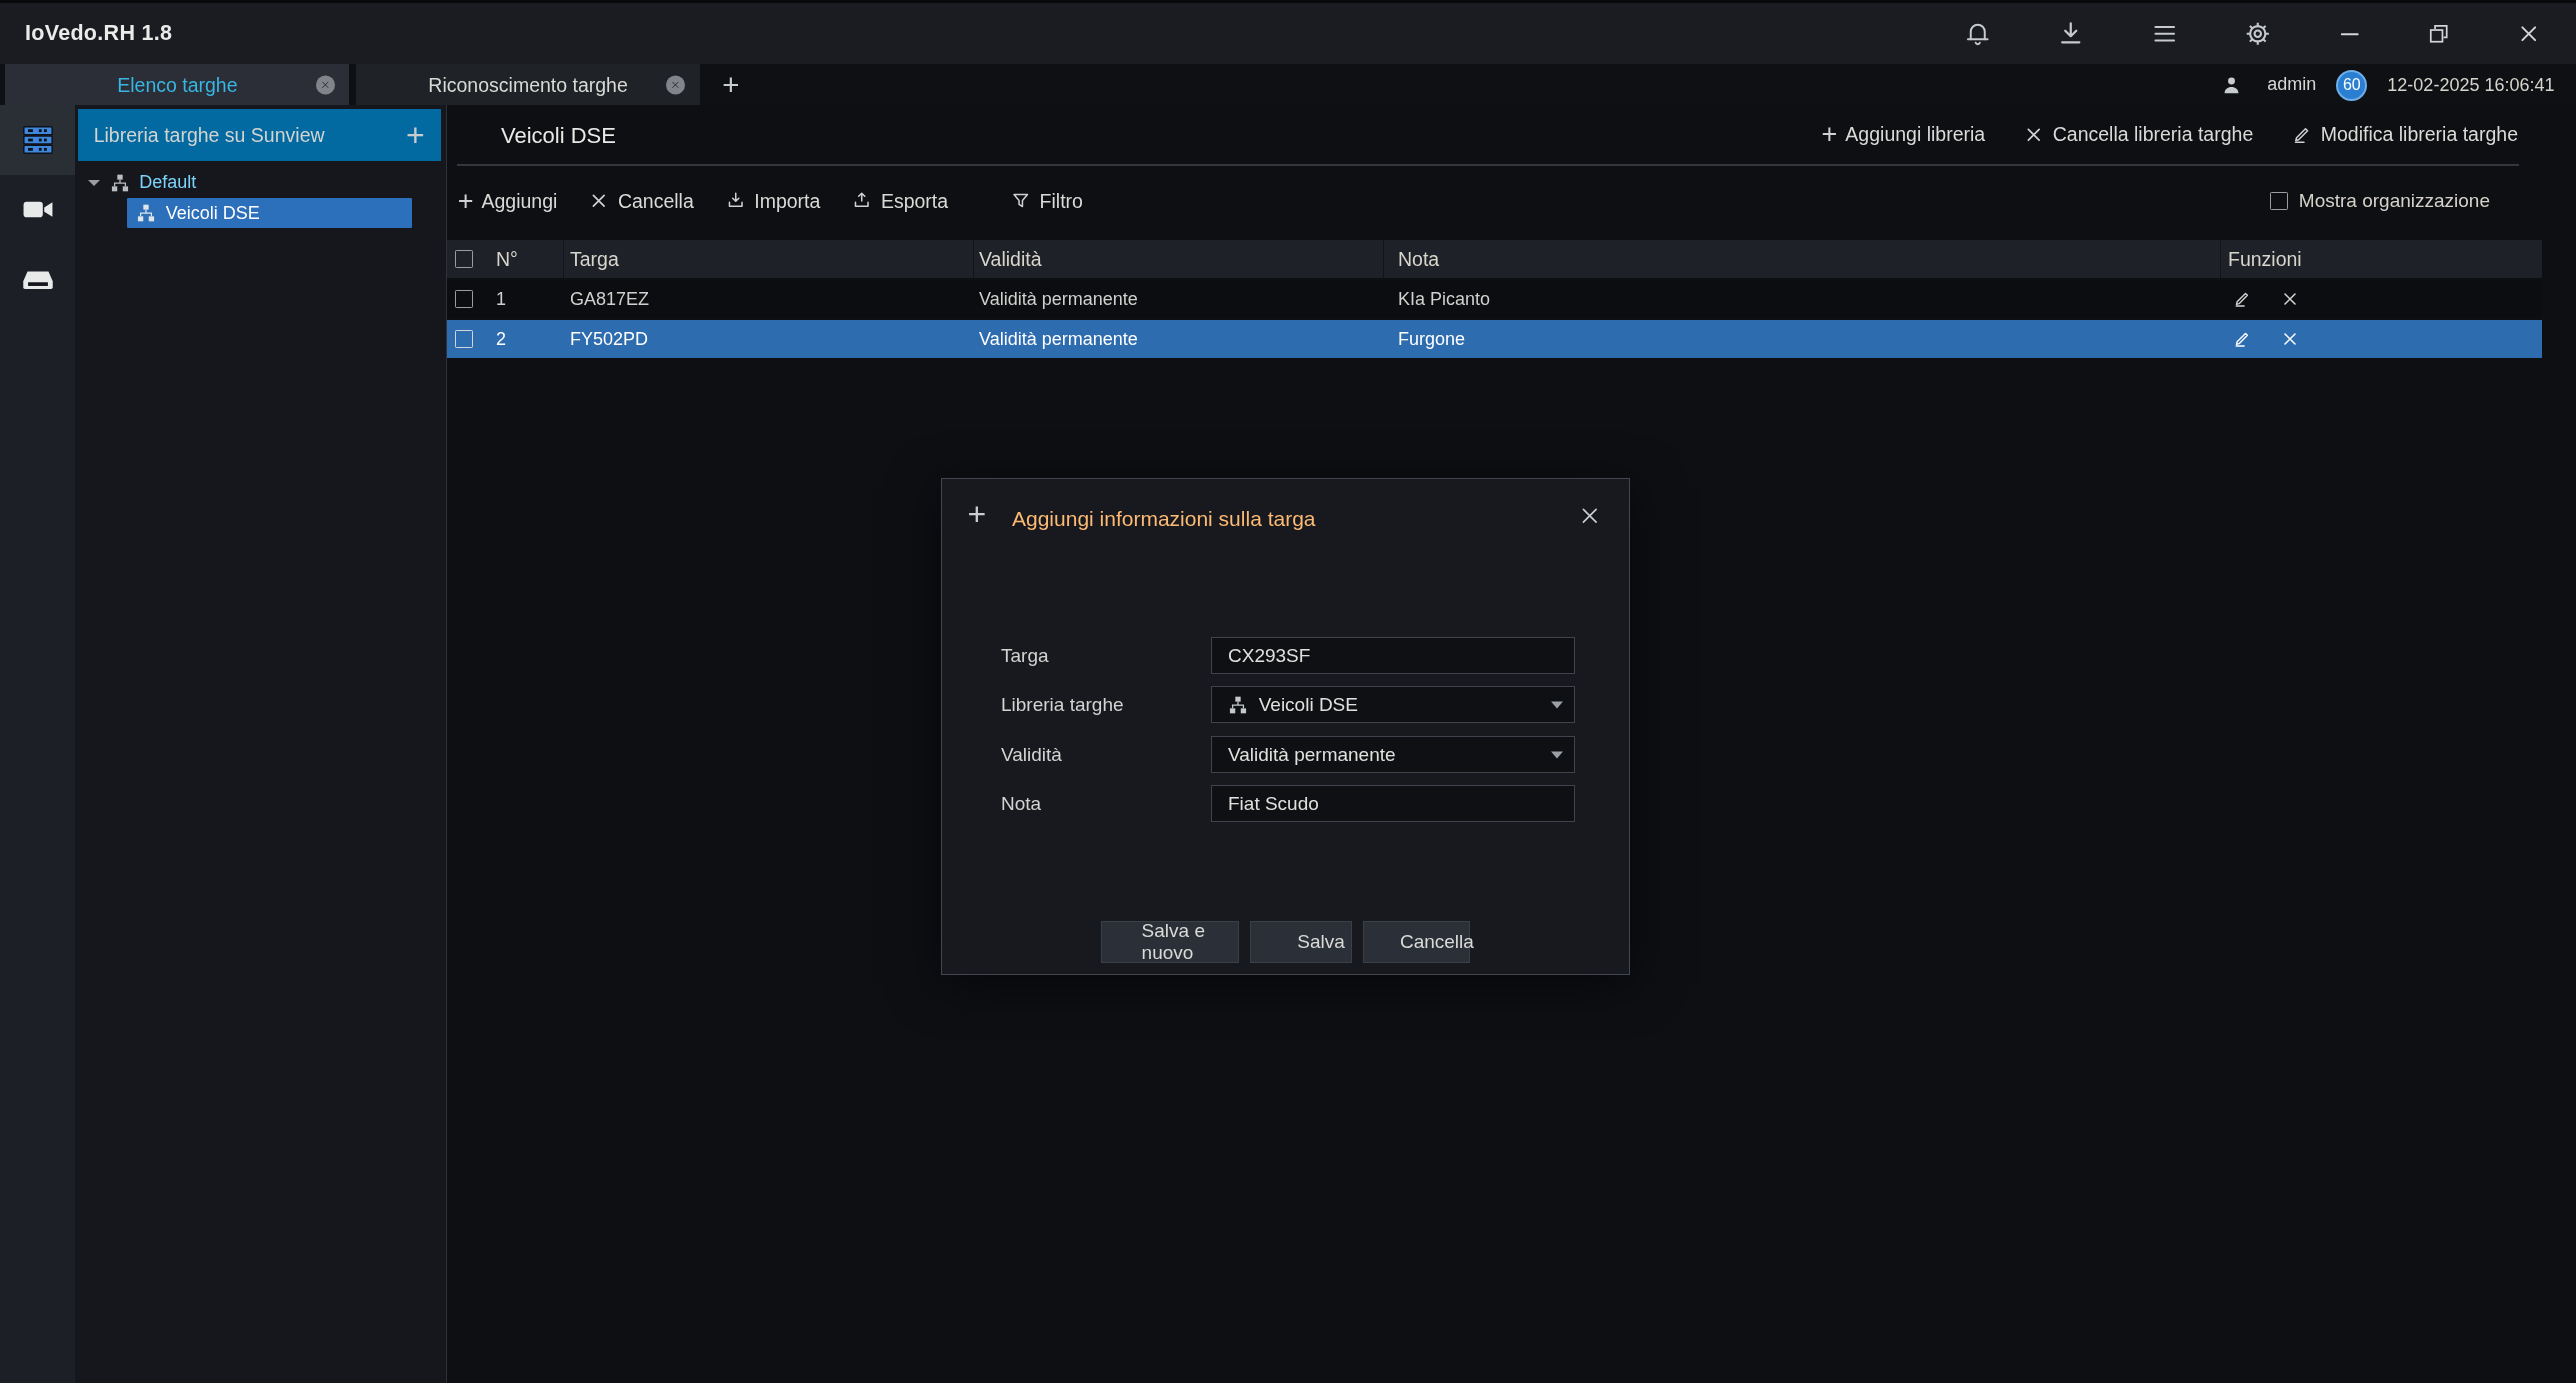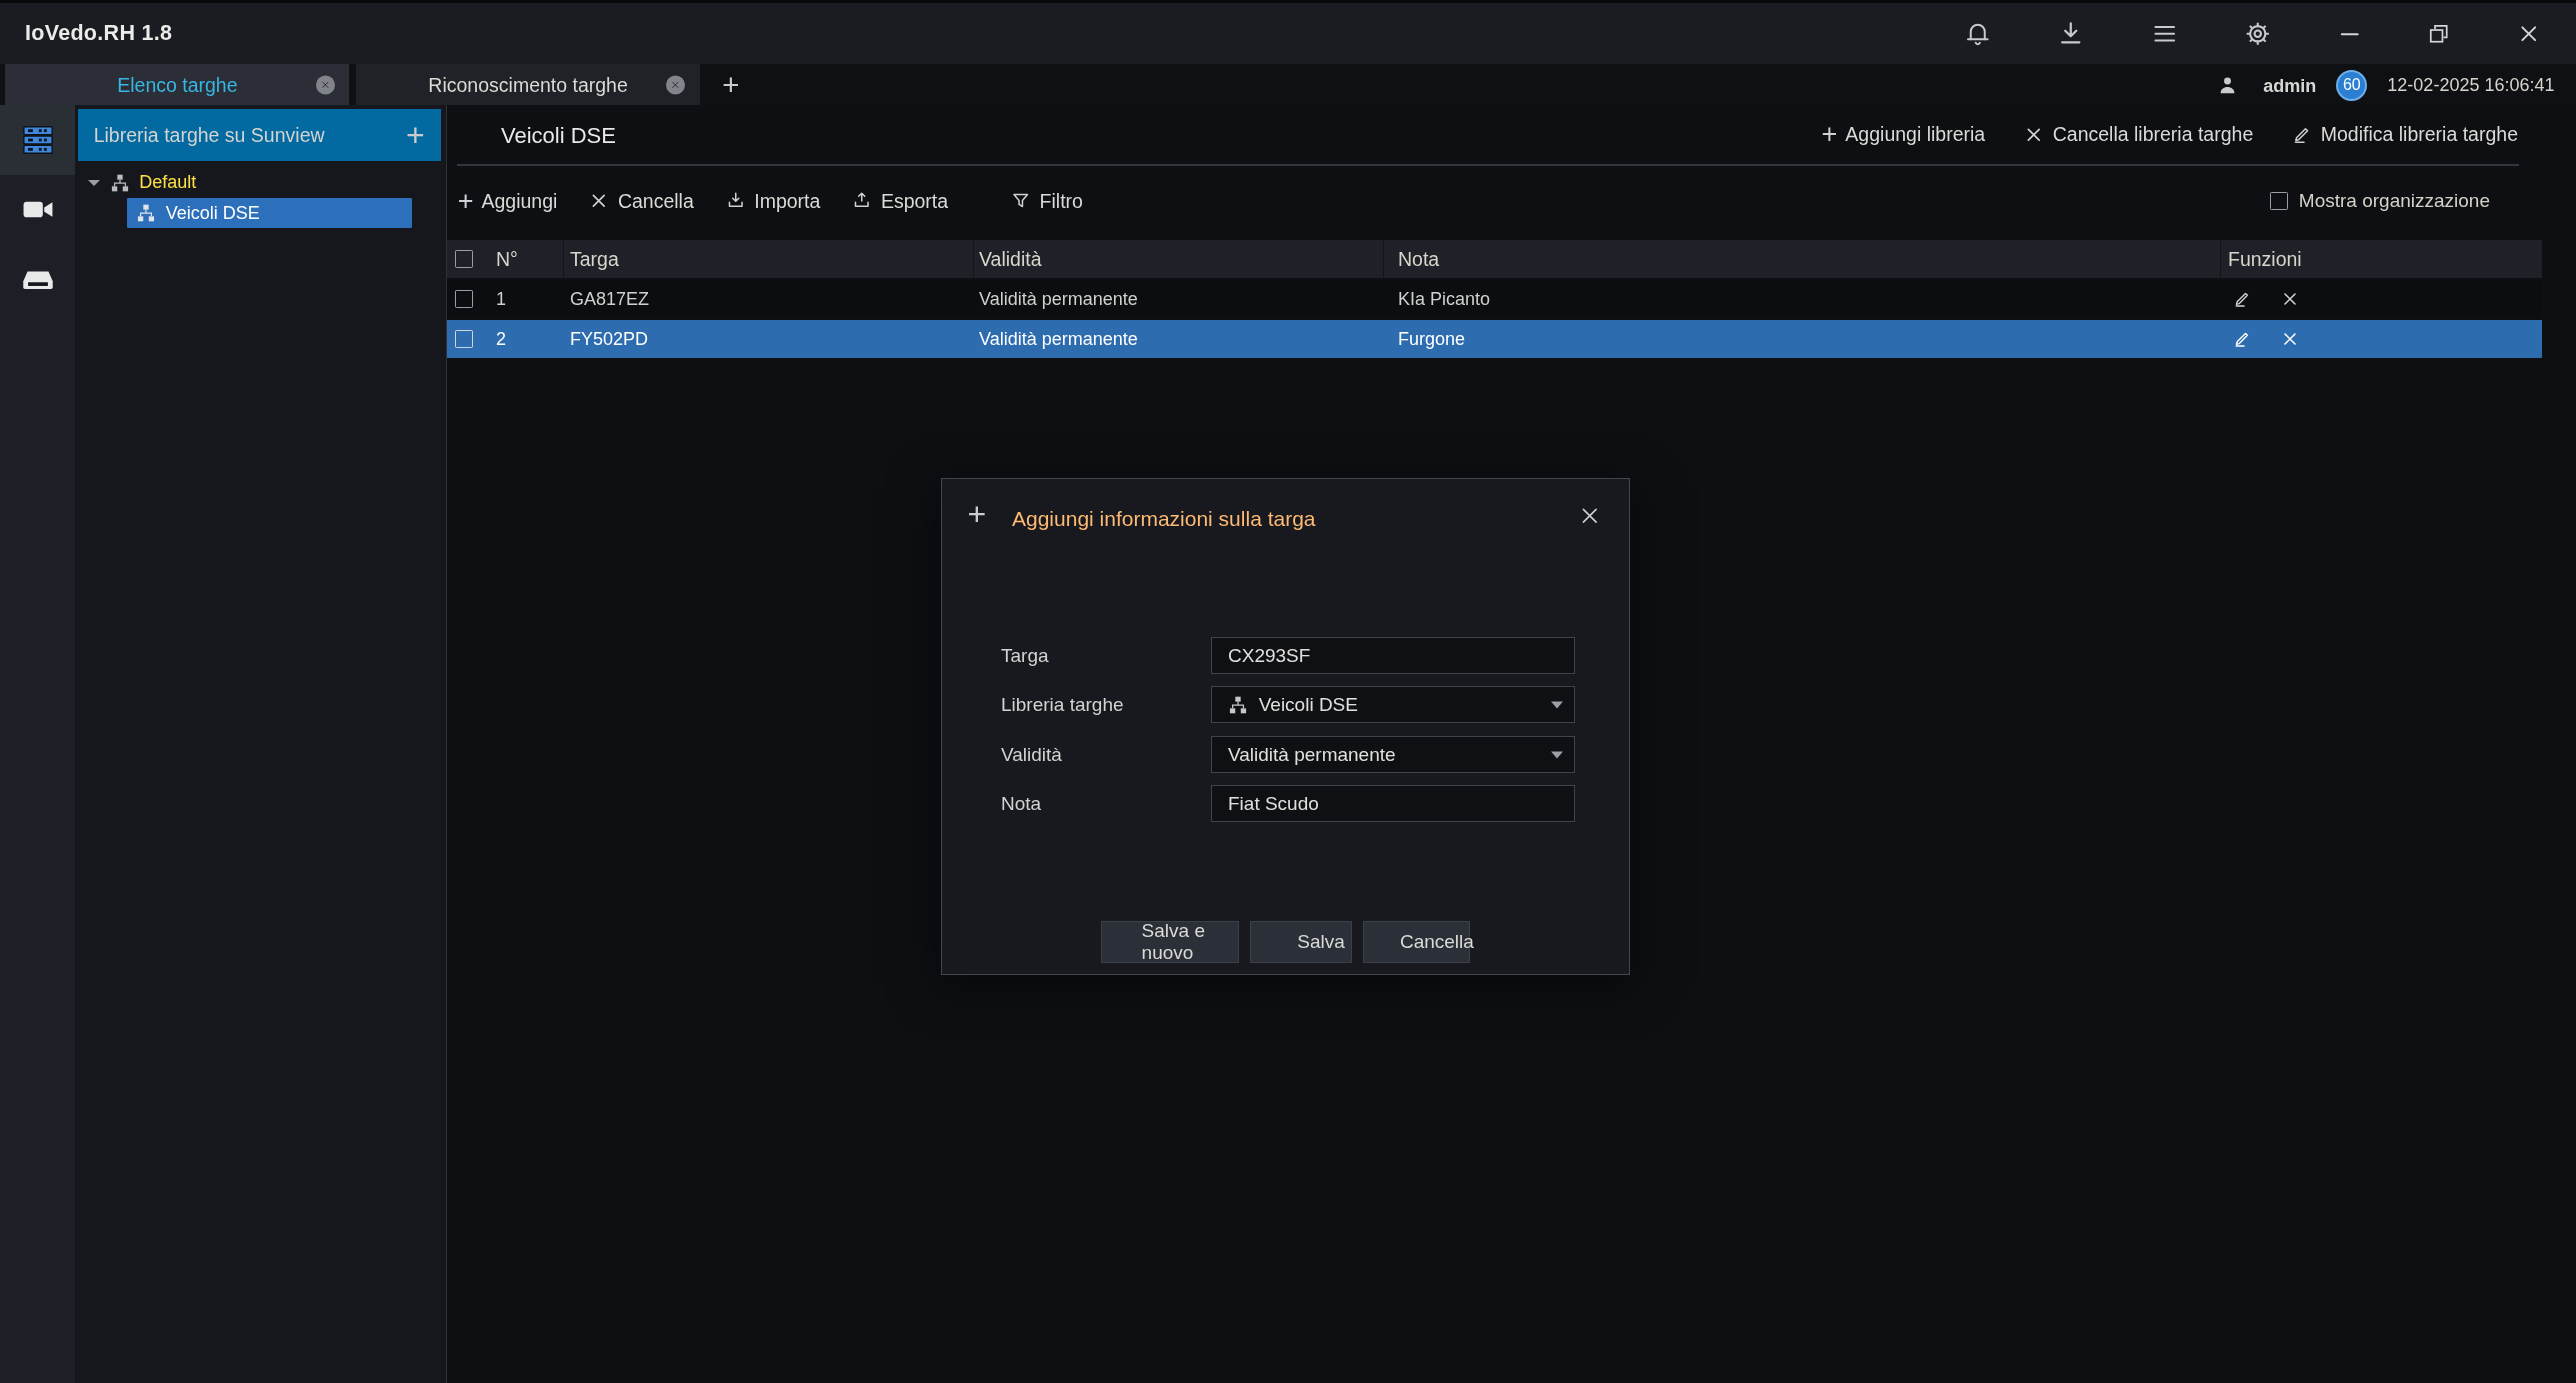--- a/index.html
+++ b/index.html
@@ -18,36 +18,36 @@
 
   
   .tabbar { position:absolute; left:0; top:64px; width:100%; height:42px; background:#0e1014; display:flex; align-items:stretch; }
   .tab { width:344px; display:flex; align-items:center; justify-content:center; position:relative; background:#1f2227; color:#d9dad6; font-size:19.5px; margin-right:6.7px; cursor:default; }
   .tab:first-child { margin-left:5.4px; }
   .tab.active { background:#2b2e36; color:#38b6e2; }
   .tab-close { position:absolute; right:14.8px; top:50%; transform:translateY(-50%); width:19px; height:19px; border-radius:50%; background:#81858b; display:flex; align-items:center; justify-content:center; }
   .tab-close svg { width:10.7px; height:10.7px; color:#1d2025; }
   .tab-add { width:48px; display:flex; align-items:center; justify-content:center; font-size:29.5px; font-weight:300; color:#c9ccce; }
   .tabbar-right { margin-left:auto; display:flex; align-items:center; gap:20px; padding-right:21.5px; font-size:18px; color:#d6d4cc; }
-  .user-chip { display:flex; align-items:flex-end; gap:24px; color:#d6d7d3;font-weight:bold; }
+  .user-chip { display:flex; align-items:flex-start; gap:24px; color:#d6d7d3; }
   .user-chip svg { width:23px; height:23px; color:#c9cccf; }
   .badge { width:31px; height:31px; border-radius:50%; background:#2b7fd2; border:2.7px solid #6faee6; color:#fff; display:flex; align-items:center; justify-content:center; font-size:16px; }
 
   
   .body-area { position:absolute; left:0; top:105px; right:0; bottom:0; }
   .iconstrip { position:absolute; left:0; top:0; width:75px; height:100%; background:#1c1f25; }
   .strip-item { height:70px; display:flex; align-items:center; justify-content:center; }
   .strip-item.active { background:#2a2e35; }
   .strip-item svg { width:34px; height:34px; }
 
   .treepanel { position:absolute; left:75px; top:0; width:371px; height:100%; background:#15171c; }
   .tree-header { position:absolute; top:4px; left:2.7px; right:5.4px; height:52px; background:#0369a1; display:flex; align-items:center; padding:0 16px; font-size:19.5px; color:#d3d4d0; }
   .tree-header .plus { margin-left:auto; font-size:32px; font-weight:300; color:#c9ccce; line-height:1; }
   .tree-row { position:absolute; display:flex; align-items:center; gap:9.4px; font-size:18px; }
-  .tree-row.root-row { top:63px; left:13.4px; height:29.5px; color:#fde047; }
+  .tree-row.root-row { top:63px; left:13.4px; height:29.5px; color:#7dd3fc; }
   .caret-down { width:0; height:0; border-left:6px solid transparent; border-right:6px solid transparent; border-top:6.7px solid #9a9da1; }
   .org-ico { width:20px; height:20px; color:#b9bcc0; }
   .tree-row.selected { top:93px; left:52px; width:285px; height:30px; background:#2c6fba; border-radius:1.3px; padding-left:9.4px; color:#fff; }
   .tree-row.selected .org-ico { color:#dfe5ea; }
 
   
   .main { position:absolute; left:446px; top:0; right:0; height:100%; background:#0d0f13; border-left:1.3px solid #2e3137; }
   .page-title { position:absolute; left:54px; top:17.5px; font-size:22px; color:#e9eae7; }
   .header-actions { position:absolute; right:58px; top:0; height:59px; display:flex; align-items:center; gap:38px; }
   .action, .tool { display:flex; align-items:center; gap:8px; font-size:19.5px; color:#dadbd7; cursor:default; }

